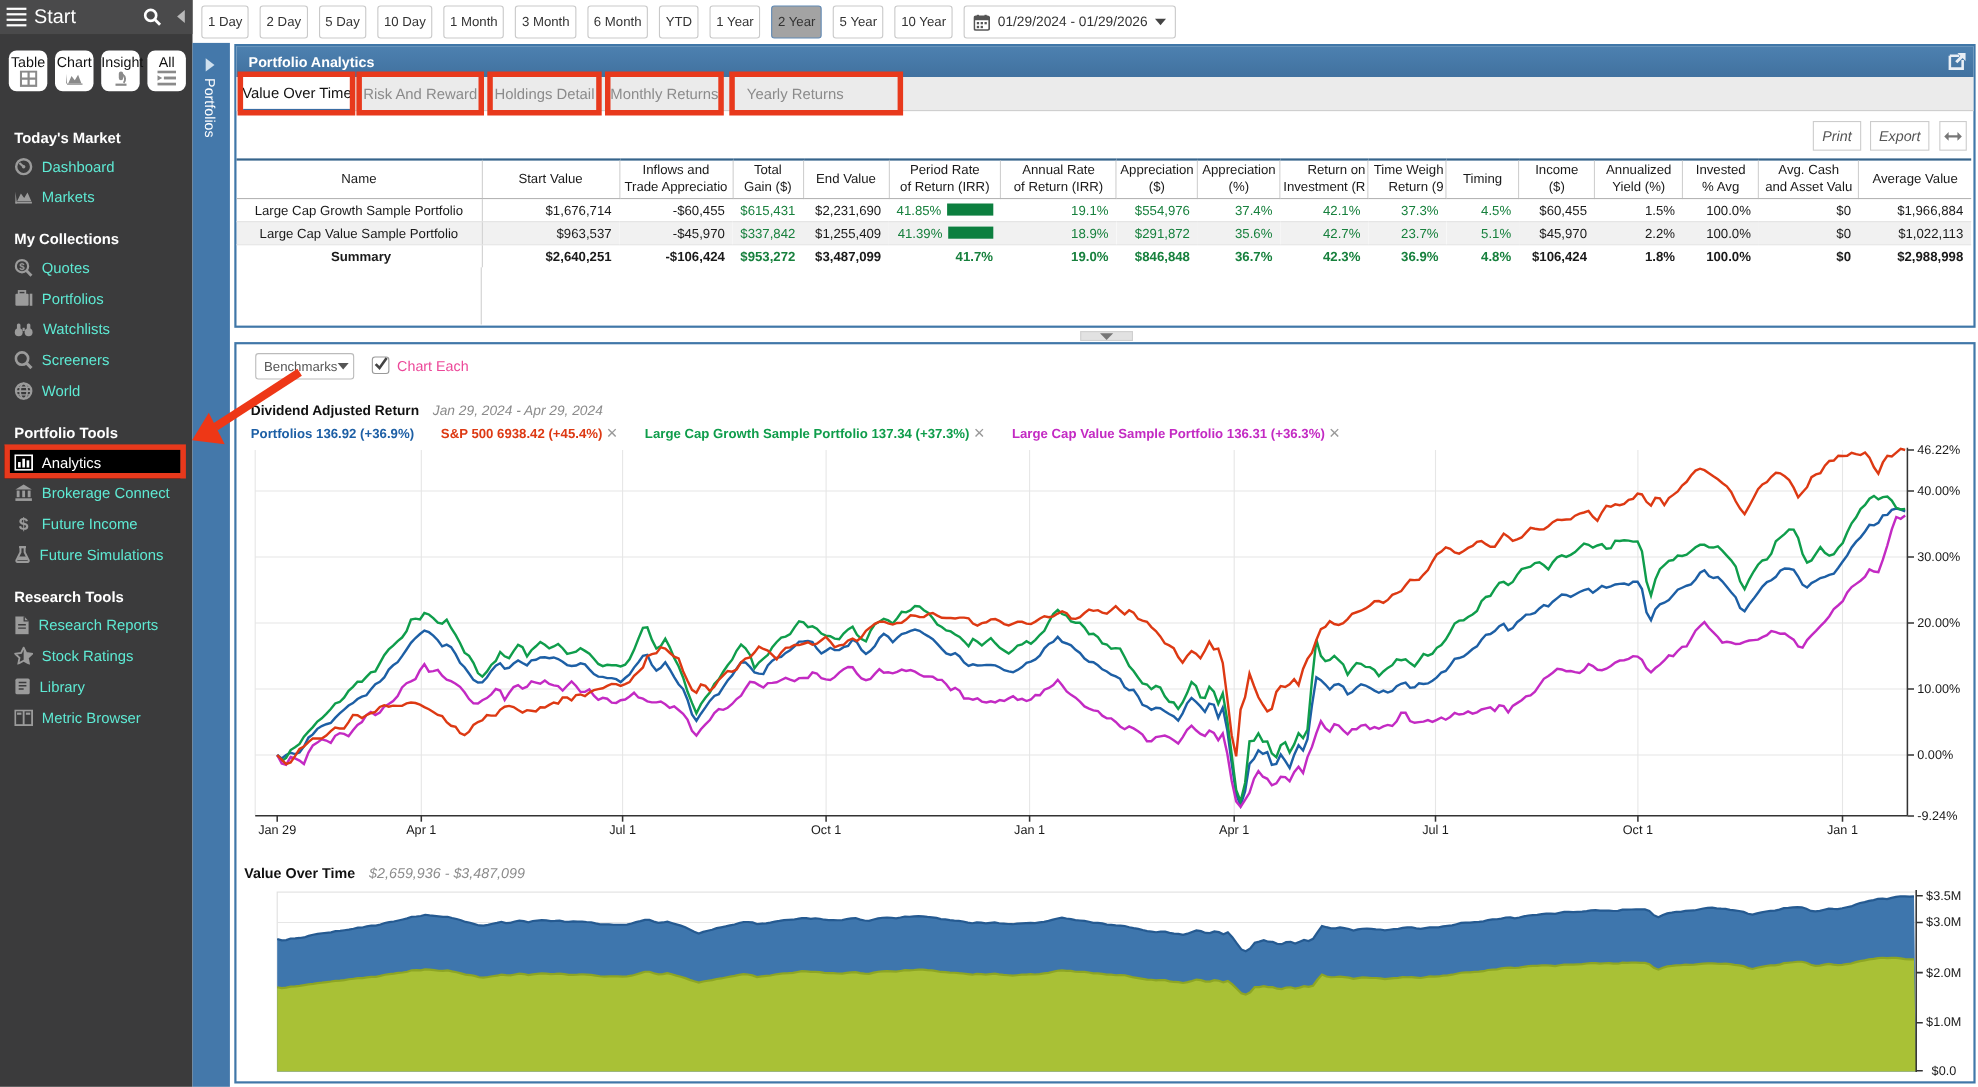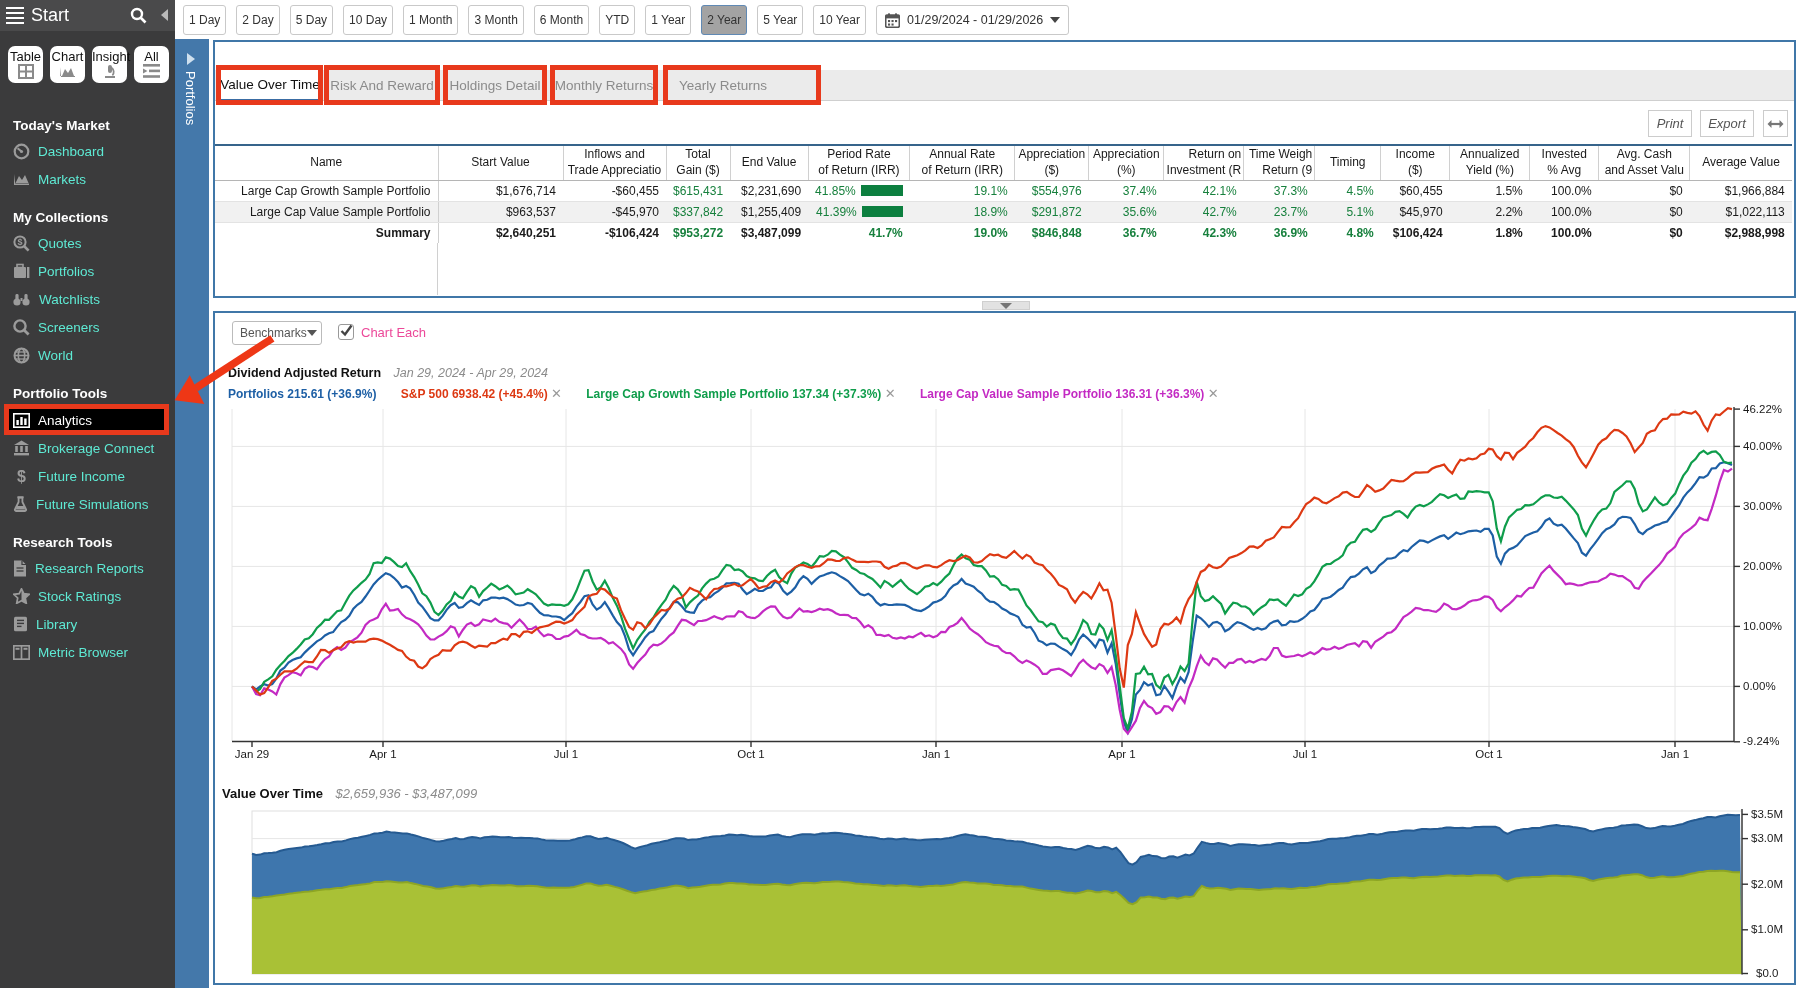--- a/index.html
+++ b/index.html
@@ -29,21 +29,21 @@
 #p1head .t { position:absolute; left:11px; top:7px; color:#fff; font-weight:bold; font-size:13px; }
 #tabsbar { position:absolute; left:0; top:28px; width:100%; height:31px; background:#ebebeb; border-bottom:1px solid #cfcfcf; }
 .tab { position:absolute; top:0; height:30px; font-size:13.5px; color:#8b8b8b; display:flex; align-items:center; justify-content:center; white-space:nowrap; }
 .tab.active { background:#fff; color:#111; border-bottom:2px solid #3a6ca3; height:31px; }
 .redbox { position:absolute; border:5px solid #e8391c; z-index:40; }
 .obtn { position:absolute; height:27px; border:1px solid #ccc; background:#fff; color:#555; font-size:13px; display:flex; align-items:center; justify-content:center;font-style:italic; }
 
 #ptable { position:absolute; left:0; top:102px; border-collapse:collapse; table-layout:fixed; font-size:12px; color:#1a1a1a; }
 #ptable th { font-weight:normal; text-align:center; vertical-align:middle; border-right:1px solid #d0d0d0; border-bottom:1px solid #b5b5b5; height:35px; line-height:1.3; padding:0 2px; border-top:2px solid #36648b; }
 #ptable td { height:21px; padding:0 7px; text-align:right; white-space:nowrap; overflow:hidden; }
-#ptable td.nm { text-align:right; border-right:1px solid #d0d0d0; }
+#ptable td.nm { text-align:center; border-right:1px solid #d0d0d0; }
 #ptable tr.r2 td { background:#f1f1f1; }
 #ptable tr td { border-bottom:1px solid #e3e3e3; }
 #ptable tr.sum td { font-weight:bold; border-bottom:none; }
 .grn { color:#17803d; }
 .pbar { display:inline-block; width:42px; height:11px; background:#0c7f3f; vertical-align:-1px; margin-left:5px; }
 
 #panel2 { position:absolute; left:213px; top:311px; width:1583px; height:674px; background:#fff; border:2px solid #4077a8; }
 #splitter { position:absolute; left:982px; top:301px; width:48px; height:9px; background:#e2e2e2; border:1px solid #cfcfcf; text-align:center; }
 .legend b { font-weight:bold; }
 .x { color:#999; font-weight:normal; font-size:13px; }
@@ -247,20 +247,28 @@
         <rect x="3" y="0.4" width="2" height="3.4" fill="#555"></rect>
         <rect x="10" y="0.4" width="2" height="3.4" fill="#555"></rect>
         <rect x="3" y="7" width="2.1" height="2.1" fill="#555"></rect>
         <rect x="6.5" y="7" width="2.1" height="2.1" fill="#555"></rect>
         <rect x="10" y="7" width="2.1" height="2.1" fill="#555"></rect>
         <rect x="3" y="10.5" width="2.1" height="2.1" fill="#555"></rect>
         <rect x="6.5" y="10.5" width="2.1" height="2.1" fill="#555"></rect>
       </svg>01/29/2024 - 01/29/2026<div style="width:0;height:0;border-top:6px solid #444;border-left:5px solid transparent;border-right:5px solid transparent"></div></div>
 </div>
 <div id="panel1">
+ <div id="p1head">
+      <div class="t">Portfolio Analytics</div>
+  <svg style="position:absolute;right:5px;top:4px" width="18" height="18" viewBox="0 0 17 17">
+        <path d="M1.5 4.5 L1.5 15.5 L12.5 15.5 L12.5 11 M9.5 4.5 L1.5 4.5 M12.5 8 L12.5 15.5" fill="none" stroke="#e8eef5" stroke-width="2.2"></path>
+        <path d="M8 2 L15 2 L15 9 Z" fill="#e8eef5"></path>
+        <line x1="7" y1="10" x2="13.5" y2="3.5" stroke="#e8eef5" stroke-width="2.6"></line>
+      </svg>
+ </div>
  <div id="tabsbar"></div>
  <div class="tab active" style="left:6px;width:98px;top:28px">Value Over Time</div>
  <div class="tab" style="left:109px;width:116px;top:28px">Risk And Reward</div>
  <div class="tab" style="left:228px;width:104px;top:28px">Holdings Detail</div>
  <div class="tab" style="left:335px;width:108px;top:28px">Monthly Returns</div>
  <div class="tab" style="left:448px;width:120px;top:28px">Yearly Returns</div>
  <div class="obtn" style="left:1433px;top:68px;width:44px">Print</div>
  <div class="obtn" style="left:1485px;top:68px;width:54px">Export</div>
  <div class="obtn" style="left:1548px;top:68px;width:25px">
       <svg width="17" height="10" viewBox="0 0 17 10">
@@ -383,21 +391,21 @@
 <div id="panel2">
  <div style="position:absolute;left:17px;top:8px;width:90px;height:24px;border:1px solid #bbb;border-radius:3px;background:#fff;color:#555;font-size:12px;display:flex;align-items:center;justify-content:space-between;padding:0 7px">Benchmarks<span style="width:0;height:0;border-top:6px solid #555;border-left:5px solid transparent;border-right:5px solid transparent"></span></div>
  <div style="position:absolute;left:123px;top:11px;width:16px;height:16px;border:1px solid #999;border-radius:3px;background:#fff">
    <svg width="14" height="14" viewBox="0 0 14 14" style="position:absolute;left:0;top:-1px">
         <path d="M2.5 7 L6 10.5 L12.5 1.5" fill="none" stroke="#444" stroke-width="2.4"></path>
       </svg>
  </div>
  <div style="position:absolute;left:146px;top:12px;font-size:13px;color:#ec4899">Chart Each</div>
  <div style="position:absolute;left:13px;top:53px;font-size:12.5px;color:#111;font-weight:bold">Dividend Adjusted Return <span style="font-weight:normal;color:#8b8b8b;font-style:italic;margin-left:9px">Jan 29, 2024 - Apr 29, 2024</span></div>
  <div class="legend" style="position:absolute;left:13px;top:73px;font-size:12px;white-space:nowrap">
-  <b style="color:#1d5fa5">Portfolios 215.61 (+36.9%)</b><span style="display:inline-block;width:21px"></span>
+  <b style="color:#1d5fa5">Portfolios 136.92 (+36.9%)</b><span style="display:inline-block;width:21px"></span>
   <b style="color:#dd3913">S&amp;P 500 6938.42 (+45.4%)</b> <span class="x">✕</span><span style="display:inline-block;width:21px"></span>
   <b style="color:#0f9d4b">Large Cap Growth Sample Portfolio 137.34 (+37.3%)</b> <span class="x">✕</span><span style="display:inline-block;width:21px"></span>
   <b style="color:#c32ac3">Large Cap Value Sample Portfolio 136.31 (+36.3%)</b> <span class="x">✕</span>
  </div>
  <div style="position:absolute;left:7px;top:473px;font-size:13px;color:#111;font-weight:bold">Value Over Time <span style="font-weight:normal;color:#8b8b8b;font-style:italic;margin-left:9px">$2,659,936 - $3,487,099</span></div>
  <svg width="1579" height="670" viewBox="215 313 1579 670" style="position:absolute;left:0;top:0">
   <g stroke="#e6e6e6" stroke-width="1">
    <line x1="232" y1="409" x2="232" y2="741"></line>
    <line x1="383" y1="409" x2="383" y2="741"></line>
         <line x1="566" y1="409" x2="566" y2="741"></line>

